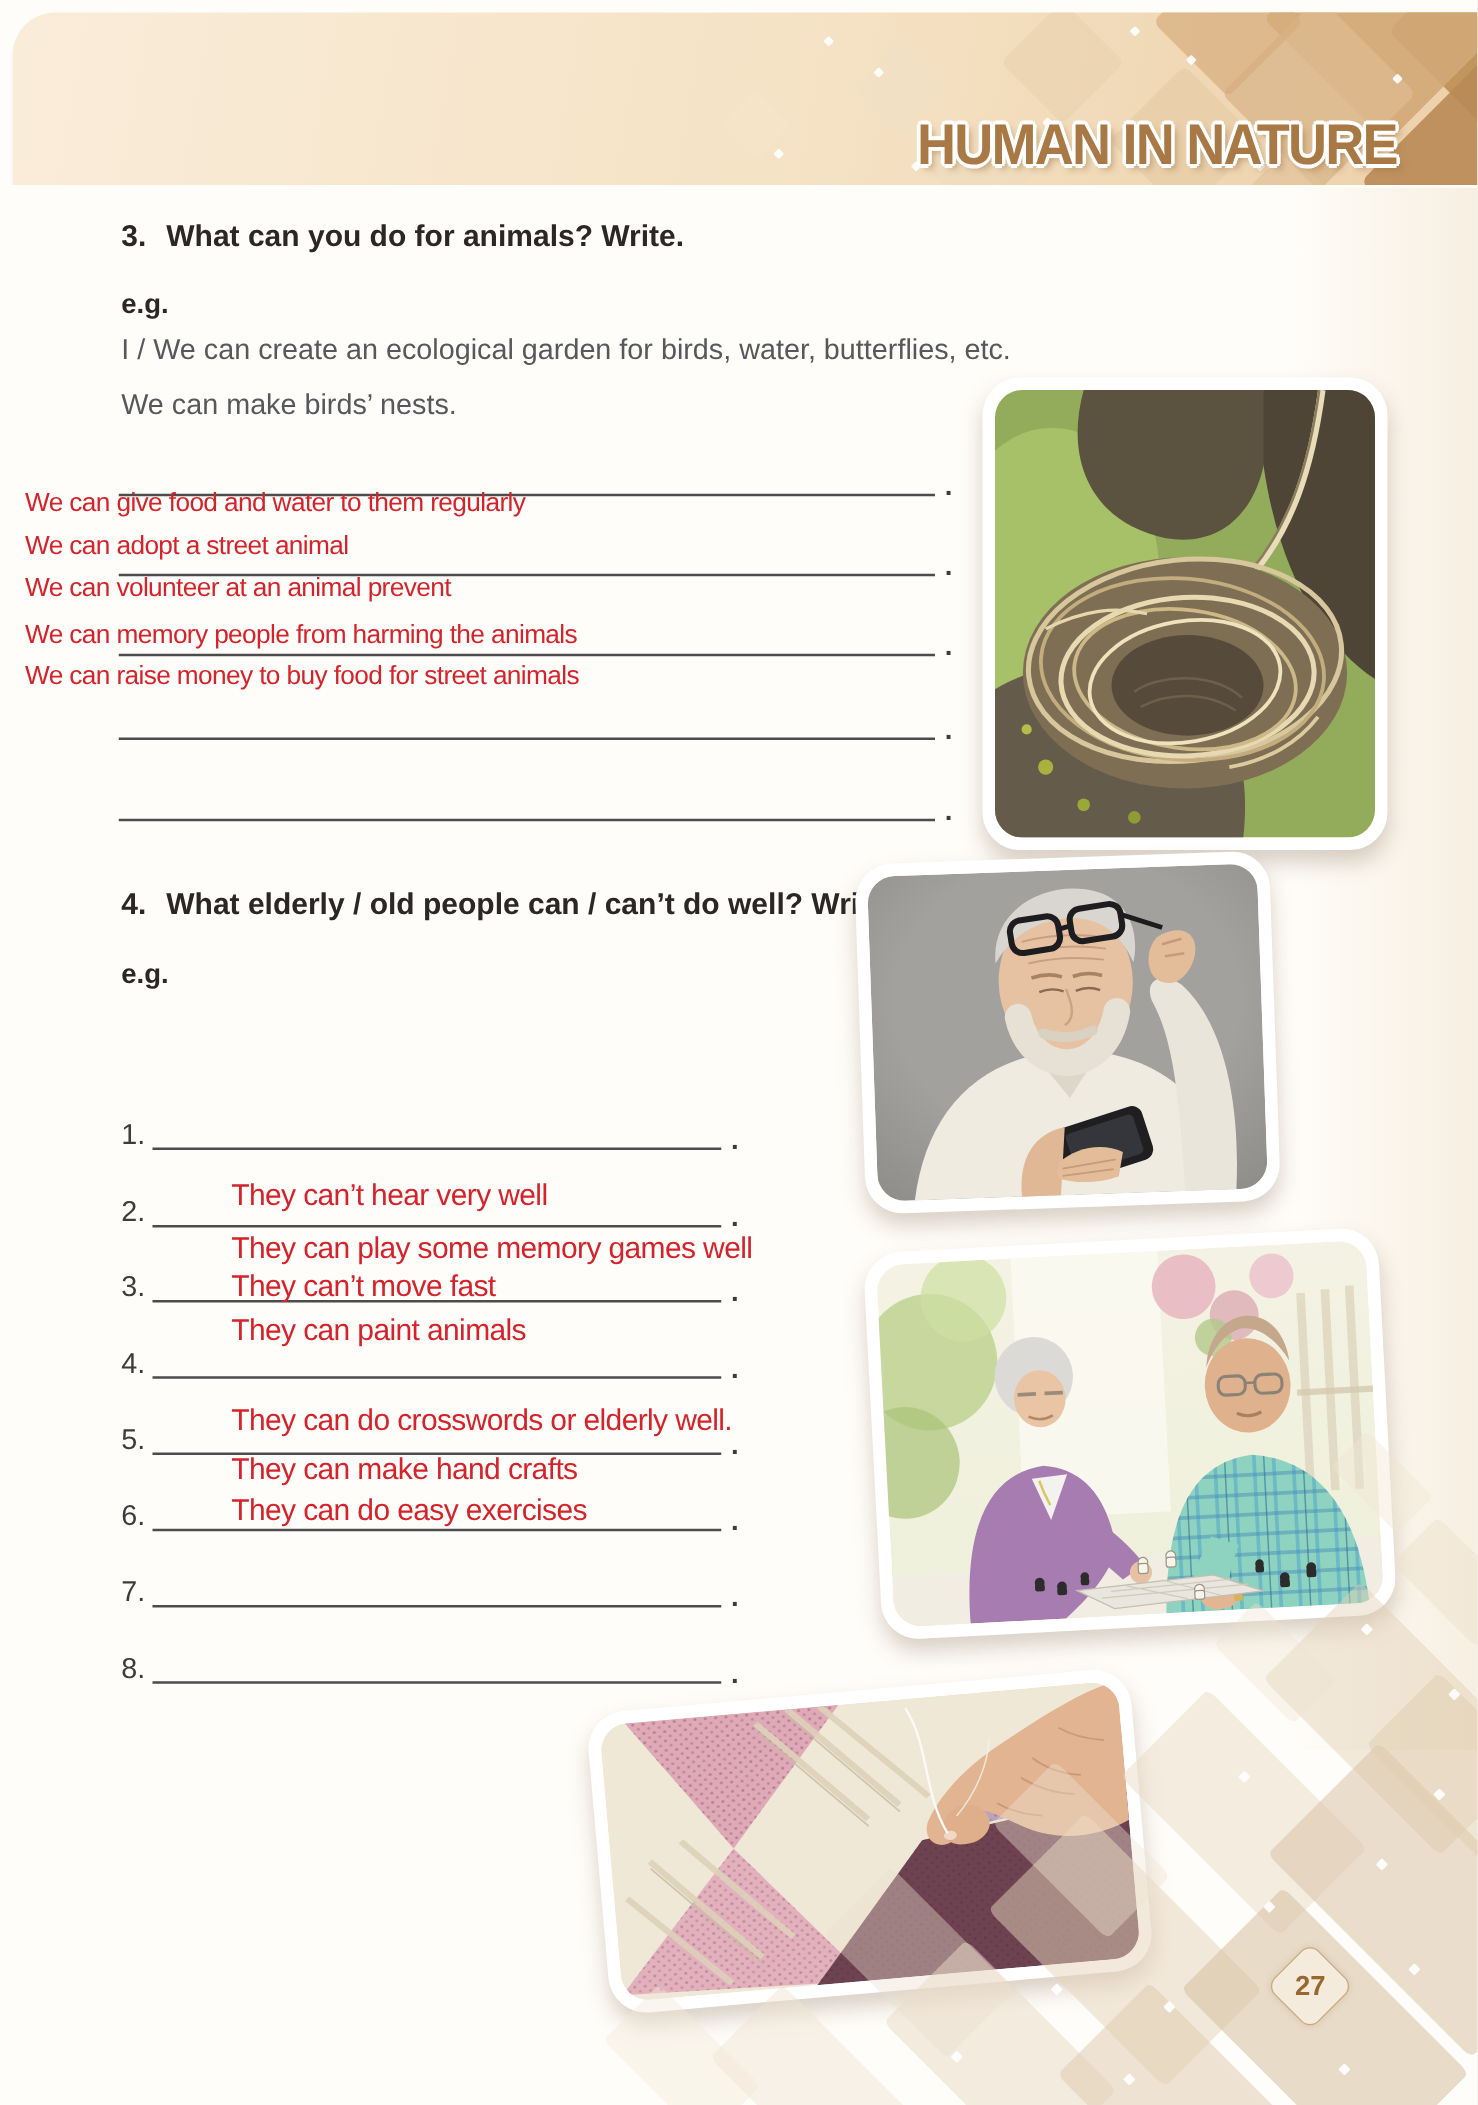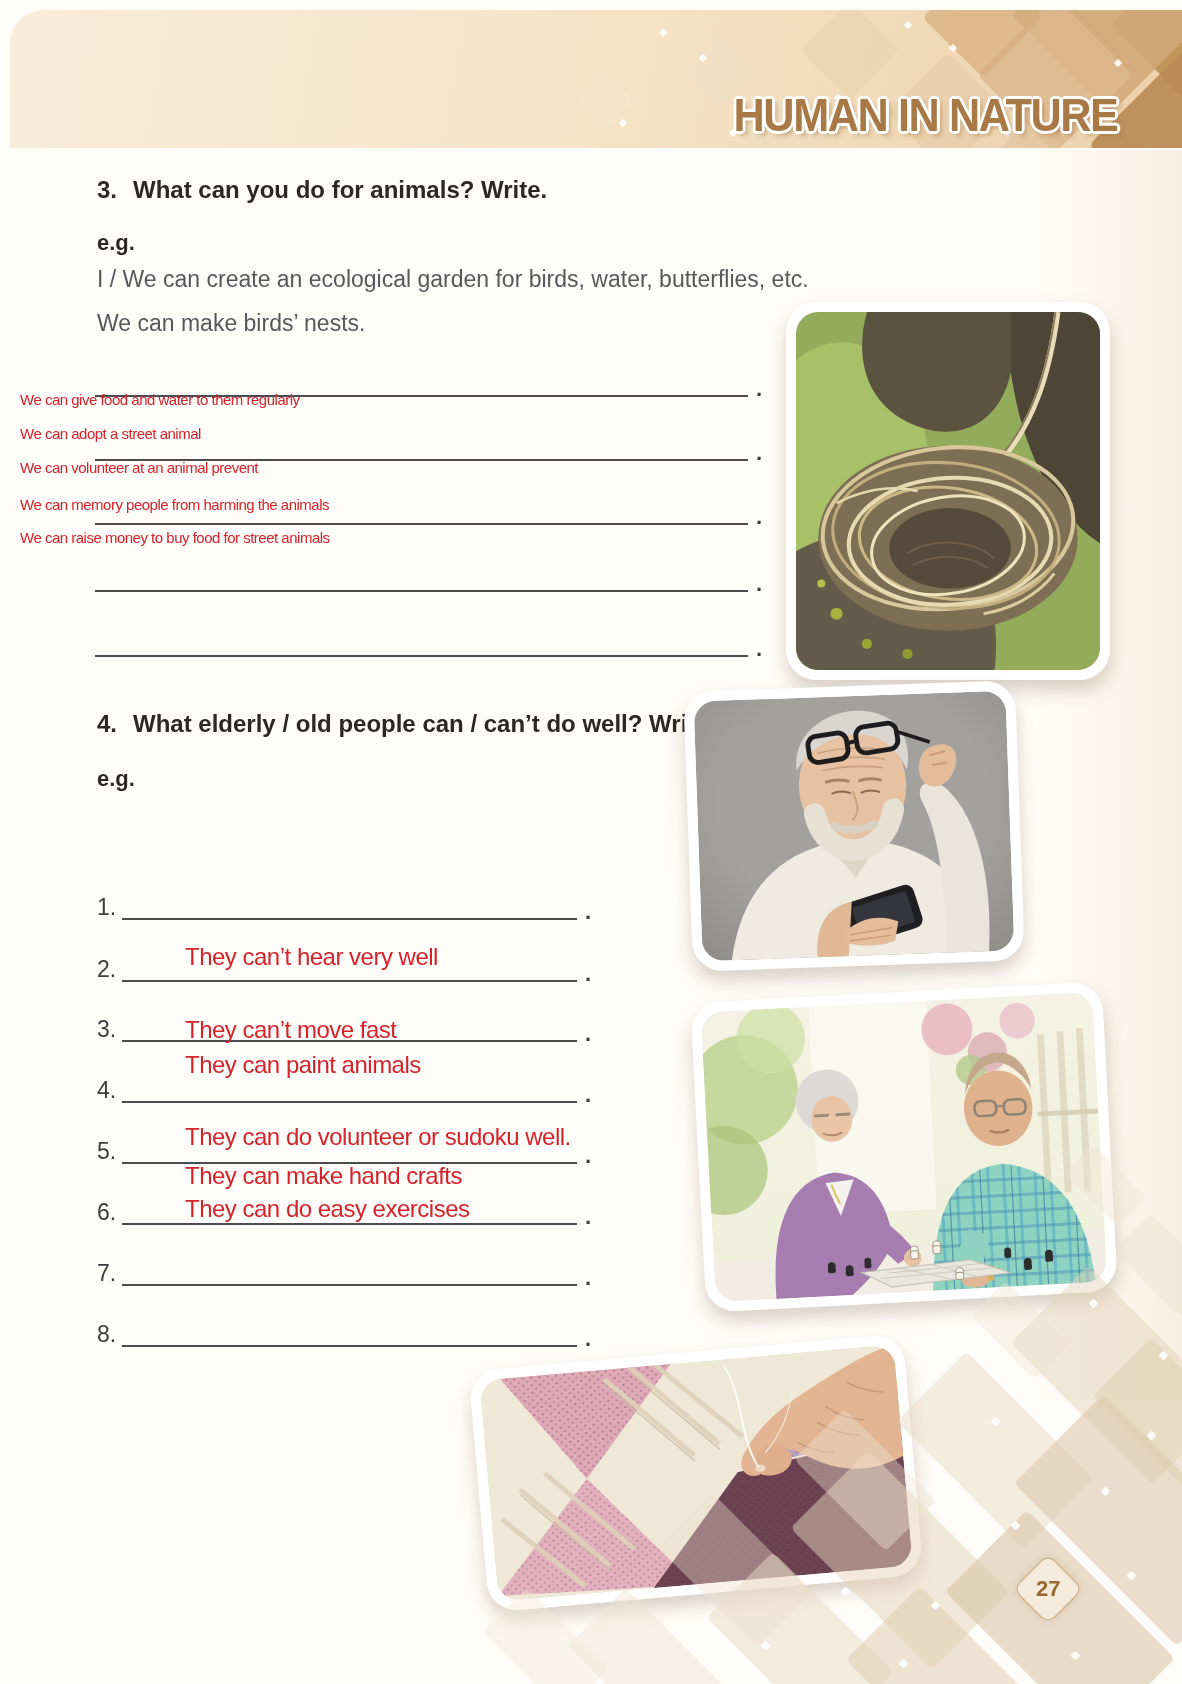--- a/index.html
+++ b/index.html
@@ -25,21 +25,21 @@
 
   
   .wline{position:absolute;border-bottom:2px solid #4c4c4e;}
   .wline3{left:95px;width:653px;}
   .wline4{left:122px;width:455px;}
   .wline .dot{position:absolute;right:-14px;bottom:-7px;font-size:22px;font-weight:bold;color:#3c3c3e;}
   .inum{position:absolute;left:97px;font-size:23px;color:#3c3c3e;}
 
   
   .red3,.red4{position:absolute;color:#d5232b;letter-spacing:-.5px;white-space:nowrap;}
-  .red3{left:20px;font-size:15px;}
+  .red3{left:20px;font-size:21px;}
   .red4{left:185px;font-size:24px;}
 
   
   .photo{position:absolute;background:#fff;padding:10px;border-radius:30px;
          box-shadow:0 10px 18px rgba(120,90,60,.28);}
   .photo svg{display:block;width:100%;height:100%;border-radius:22px;}
 
   
   .wash-right{position:absolute;left:1030px;top:150px;width:152px;height:1250px;
               background:linear-gradient(to right,rgba(243,230,212,0),rgba(238,221,196,.45));}
@@ -174,23 +174,24 @@
       <span class="dot">.</span>
     </div>
   <div class="wline wline4" style="top:1284px">
       <span class="dot">.</span>
     </div>
   <div class="wline wline4" style="top:1345px">
       <span class="dot">.</span>
     </div>
 
   <div class="red4" style="top:943px">They can’t hear very well</div>
+  <div class="red4" style="top:985px">They can play some memory games well</div>
   <div class="red4" style="top:1016px">They can’t move fast</div>
   <div class="red4" style="top:1051px">They can paint animals</div>
-  <div class="red4" style="top:1123px">They can do volunteer or sudoku well.</div>
+  <div class="red4" style="top:1123px">They can do crosswords or elderly well.</div>
   <div class="red4" style="top:1162px">They can make hand crafts</div>
   <div class="red4" style="top:1195px">They can do easy exercises</div>
 
   <div class="photo" style="left:688px;top:686px;width:312px;height:260px;transform:rotate(-2deg)" title="elderly man lifting his glasses to look at a smartphone">
     <svg viewBox="0 0 320 268" preserveAspectRatio="none">
       <defs>
         <radialGradient id="vg" cx="50%" cy="40%" r="80%">
           <stop offset="55%" stop-color="#a3a19d"></stop>
             <stop offset="100%" stop-color="#8d8b88"></stop>
         </radialGradient>

